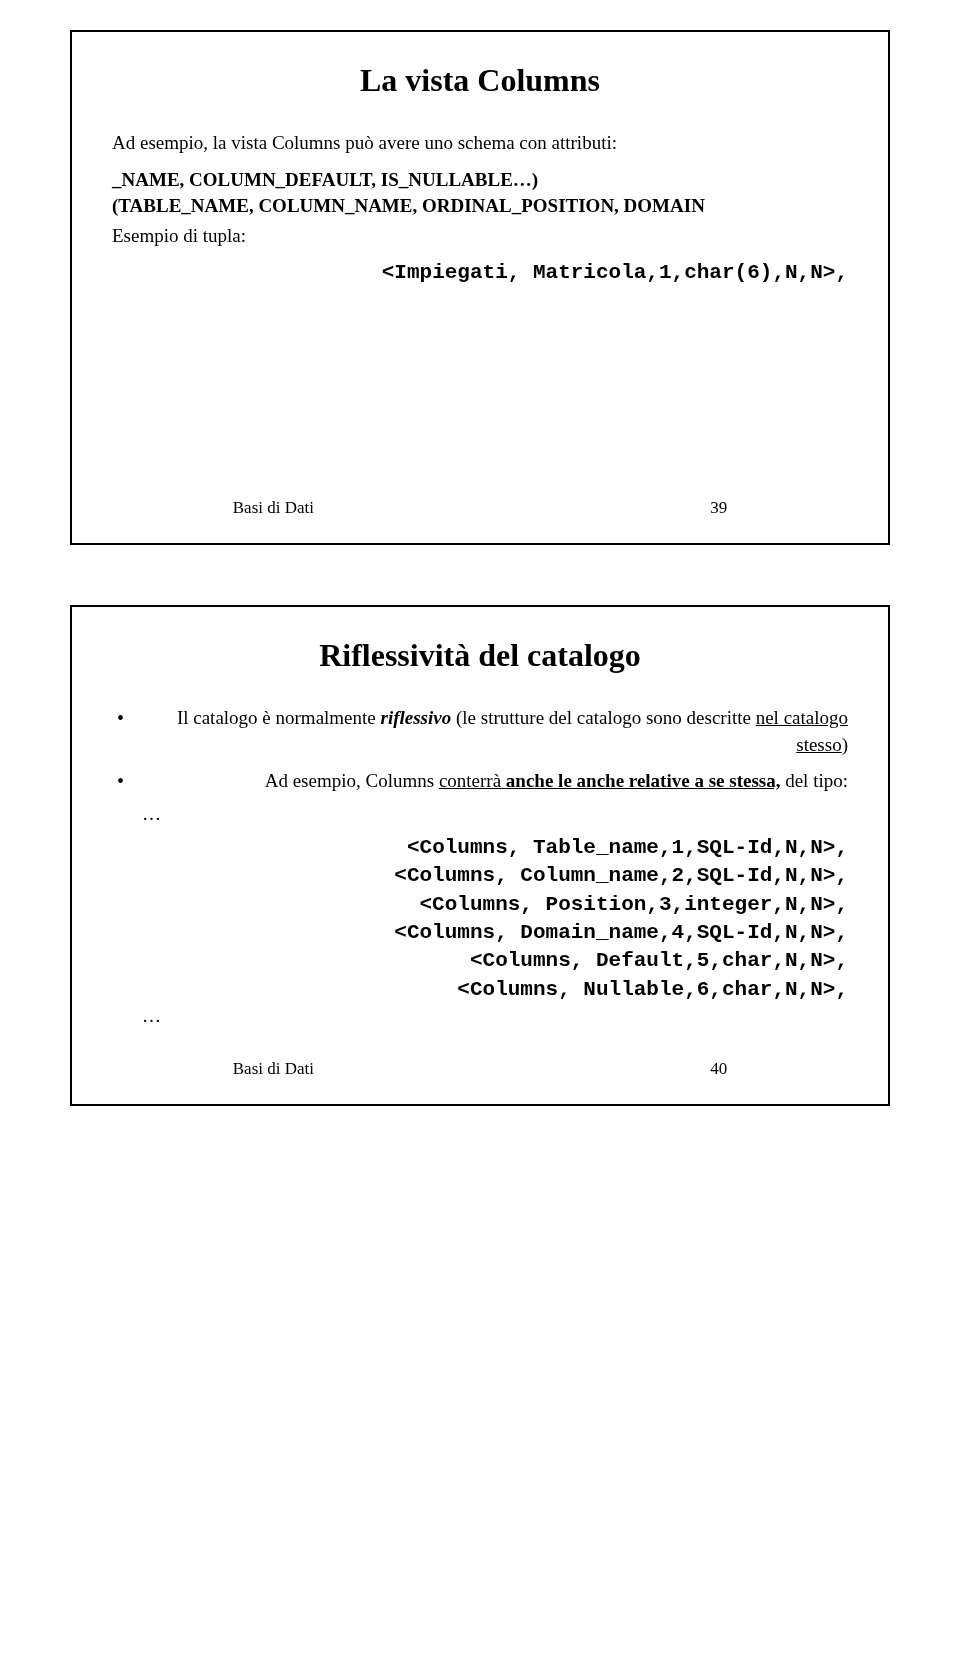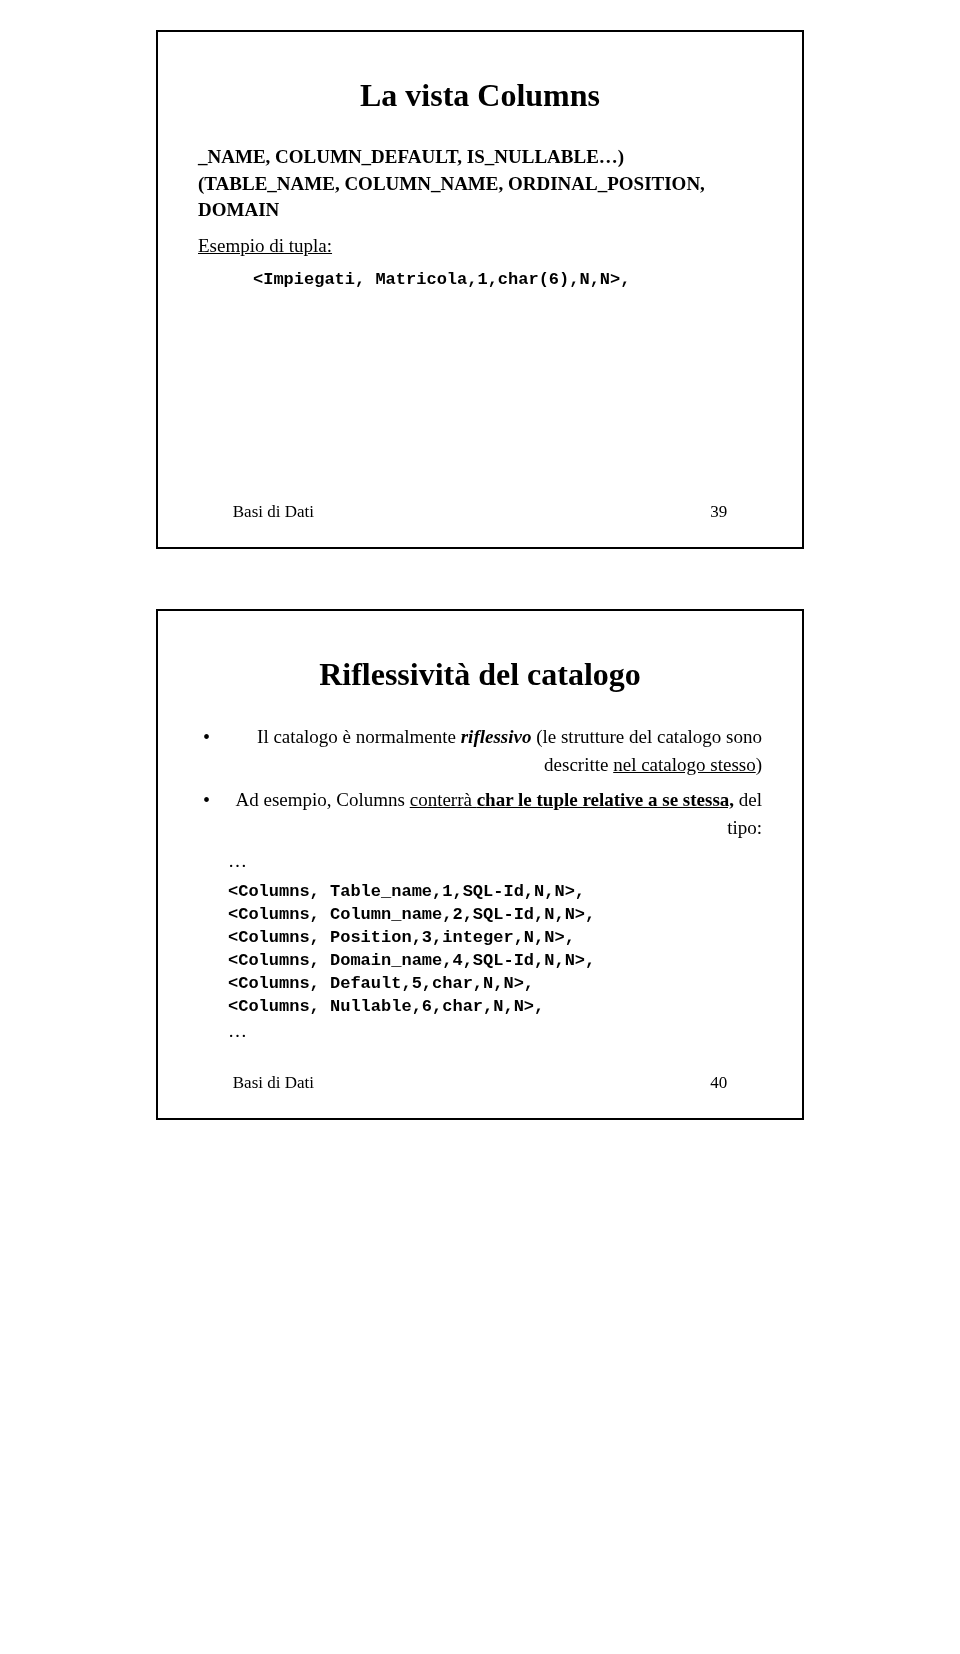--- a/index.html
+++ b/index.html
@@ -4,24 +4,24 @@
 <style>
   * { box-sizing: border-box; margin: 0; padding: 0; }
   body {
     background: #fff;
     font-family: Georgia, "Times New Roman", serif;
     color: #000;
     width: 960px;
     margin: 0 auto;
   }
   .slide {
-    width: 648px;
+    width: 820px;
     margin: 30px auto 60px auto;
     border: 2px solid #000;
-    padding: 45px 40px 25px 40px;
+    padding: 30px 40px 25px 40px;
     position: relative;
   }
   .slide-title {
     font-family: Georgia, "Times New Roman", serif;
     font-weight: bold;
     font-size: 32px;
     text-align: center;
     margin-bottom: 30px;
   }
   .body-text {
@@ -31,22 +31,23 @@
   }
   .attr-list {
     font-family: Georgia, serif;
     font-weight: bold;
     font-size: 19px;
     line-height: 1.4;
   }
   .code-line {
     font-family: "Courier New", Courier, monospace;
     font-weight: bold;
-    font-size: 17px;
+    font-size: 21px;
     line-height: 1.35;
+    text-align: right;
   }
   .code-indent {
     margin-left: 55px;
   }
   .footer {
     text-align: center;
     font-size: 17px;
     margin-top: 10px;
   }
   .footer-label { display: inline; text-align: center; }
@@ -87,47 +88,48 @@
   .second-slide-spacer { height: 20px; }
   .slide1-footer .footer-num { margin-left: 392px; }
   .slide2-footer .footer-num { margin-left: 392px; text-align: center; }
 </style>
 </head>
 <body>
 
 <div class="slide">
   <h1 class="slide-title">La vista Columns</h1>
 
+  <p class="body-text">Ad esempio, la vista Columns può avere uno schema con attributi:</p>
 
   <div class="attr-list">
     <div>_NAME, COLUMN_DEFAULT, IS_NULLABLE…)</div>
     <div>(TABLE_NAME, COLUMN_NAME, ORDINAL_POSITION, DOMAIN</div>
   </div>
 
-  <p class="body-text" style="margin-top:8px;text-decoration:underline;">Esempio di tupla:</p>
+  <p class="body-text" style="margin-top:2px;">Esempio di tupla:</p>
 
   <div class="code-line code-indent">&lt;Impiegati, Matricola,1,char(6),N,N&gt;,</div>
 
   <div class="first-slide-spacer"></div>
 
   <div class="footer slide1-footer">
     <span class="footer-label">Basi di Dati</span>
     <span class="footer-num">39</span>
   </div>
 </div>
 
 <div class="slide">
   <h1 class="slide-title">Riflessività del catalogo</h1>
 
   <ul class="bullets">
     <li>
       <span>Il catalogo è normalmente </span><span class="bi">riflessivo</span><span> (le strutture del catalogo sono descritte </span><span class="u">nel catalogo stesso</span><span>)</span>
     </li>
     <li>
-      <span>Ad esempio, Columns </span><span class="u">conterrà </span><span class="b u">char le tuple  relative a se stessa,</span><span> del tipo:</span>
+      <span>Ad esempio, Columns </span><span class="u">conterrà </span><span class="b u">anche le anche  relative a se stessa,</span><span> del tipo:</span>
     </li>
   </ul>
 
   <div class="ellipsis">…</div>
 
   <div class="code-block">
     <div class="code-line">&lt;Columns, Table_name,1,SQL-Id,N,N&gt;,</div>
     <div class="code-line">&lt;Columns, Column_name,2,SQL-Id,N,N&gt;,</div>
     <div class="code-line">&lt;Columns, Position,3,integer,N,N&gt;,</div>
     <div class="code-line">&lt;Columns, Domain_name,4,SQL-Id,N,N&gt;,</div>

